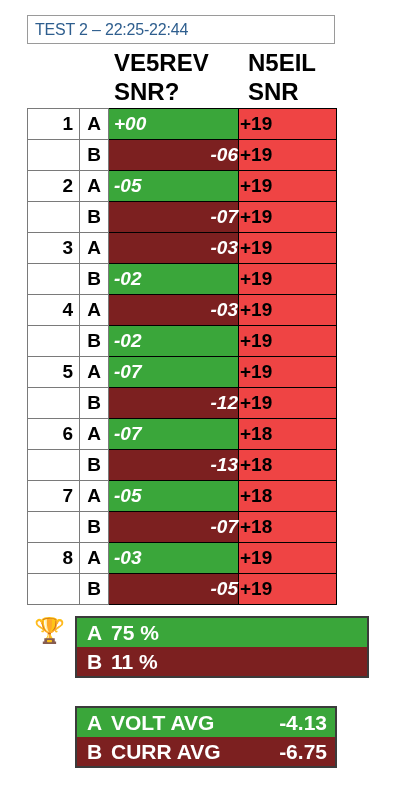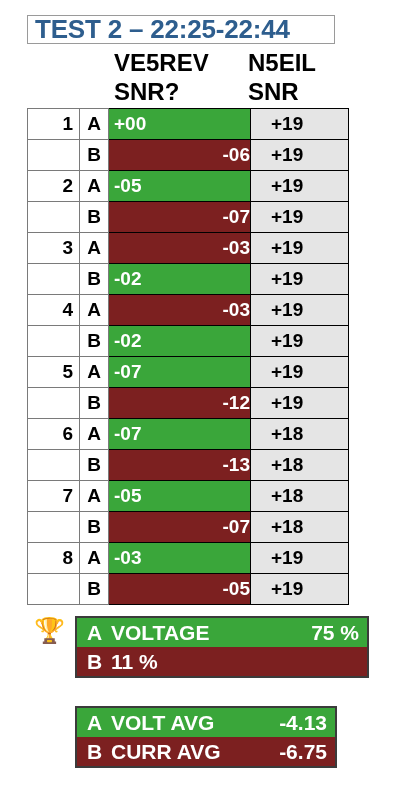--- a/index.html
+++ b/index.html
@@ -22,22 +22,22 @@
     top: 15px;
     width: 308px;
     height: 29px;
     box-sizing: border-box;
     border: 1px solid #9a9a9a;
     background: #ffffff;
     display: flex;
     align-items: center;
   }
   .title-text {
-    font-size: 26px;
-    font-weight: bold;
+    font-size: 16px;
+    font-weight: normal;
     color: #2e5e8e;
     letter-spacing: -0.2px;
     padding-left: 7px;
     white-space: nowrap;
   }
 
   
   .col-headers {
     position: absolute;
     left: 108px;
@@ -91,32 +91,33 @@
   td.c-ab {
     width: 29px;
     border-color: #7a7a7a;
     border-left: none;
     background: #ffffff;
     color: #000000;
     text-align: center;
   }
   
   td.c-val {
-    width: 142px;
+    width: 130px;
     padding-left: 5px;
     color: #ffffff;
     text-align: left;
+    font-style: italic;
   }
   td.c-val.g { background: #3aa63a; }
   td.c-val.r { background: #7c2020; text-align: right; }
   td.c-snr {
     width: 98px;
-    background: #e5e5e5;
+    background: #ef4444;
     color: #000000;
-    padding-left: 20px;
+    padding-left: 1px;
     text-align: left;
   }
 
   
   .summary {
     position: absolute;
     box-sizing: border-box;
     border: 2px solid #3b3b3b;
   }
   .summary.p1 { left: 75px; top: 616px; width: 294px; height: 62px; }
@@ -275,21 +276,20 @@
         <td class="c-snr">+19</td>
       </tr>
     </tbody>
 </table>
 
 <div class="trophy">🏆</div>
 
 <div class="summary p1" id="winner-panel">
     <div class="sum-row g">
       <span class="sum-key">A</span>
-      <span class="sum-label">VOLTAGE</span>
       <span class="sum-value">75 %</span>
     </div>
     <div class="sum-row r">
       <span class="sum-key">B</span>
       <span class="sum-value">11 %</span>
     </div>
   </div>
 
 <div class="summary p2" id="average-panel">
     <div class="sum-row g">

